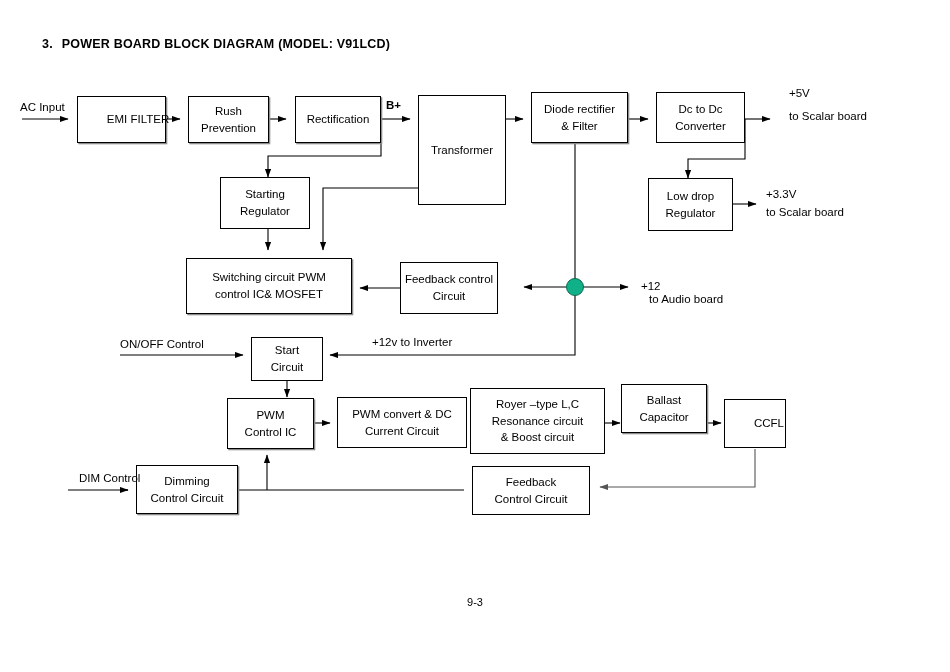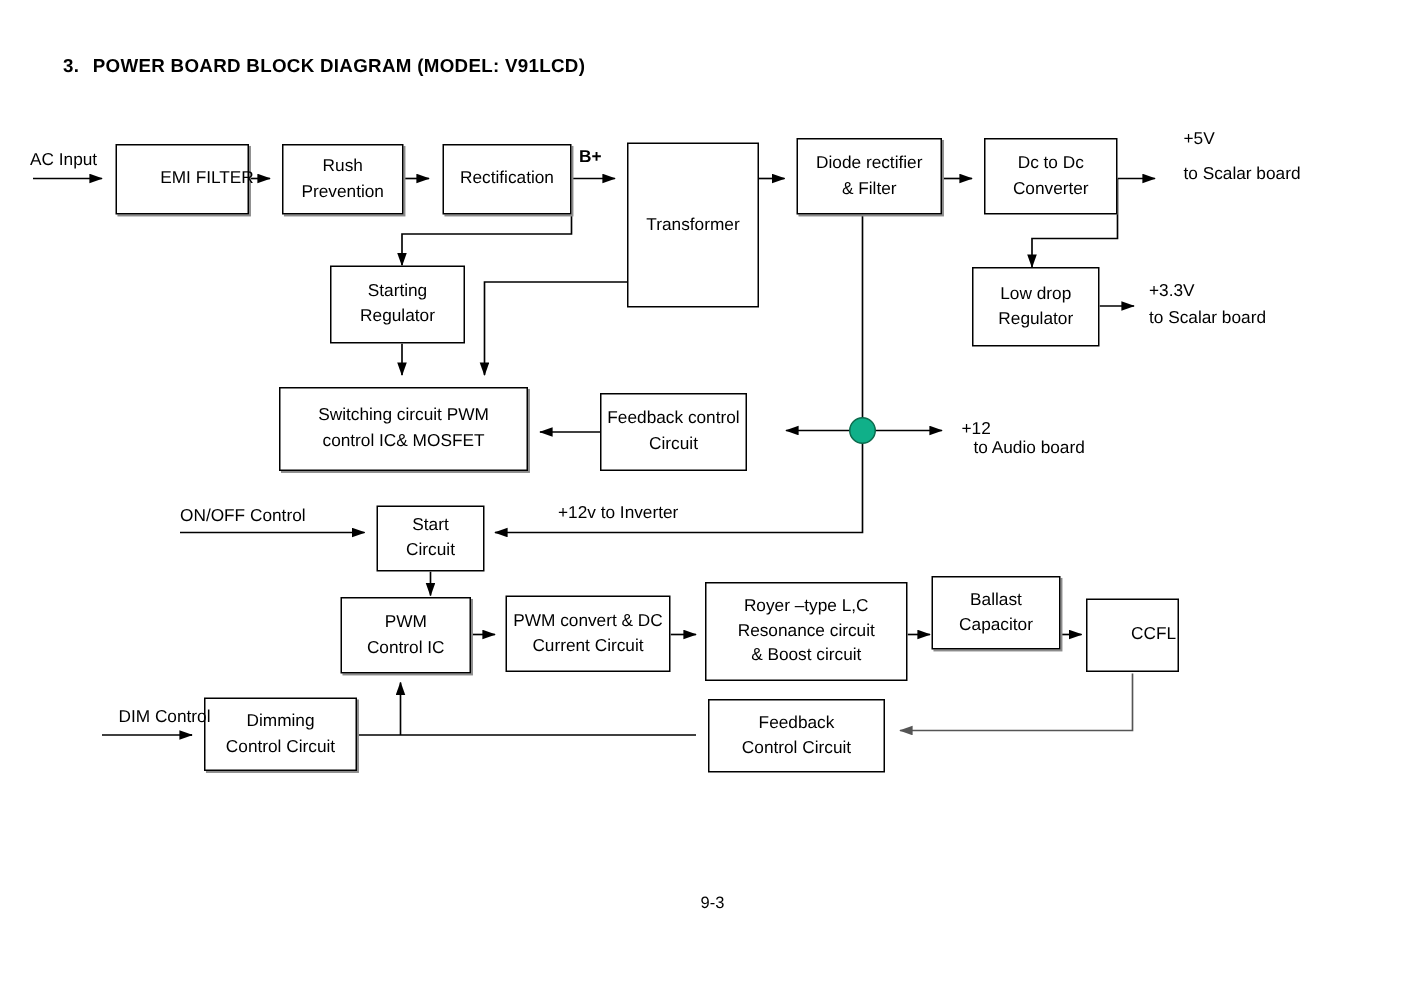--- a/index.html
+++ b/index.html
@@ -220,21 +220,21 @@
   <div class="block" style="left:251px; top:337px; width:72px; height:44px;">
     <span class="ln">Start</span>
     <span class="ln">Circuit</span>
   </div>
 
   <div class="block shadowed" style="left:227px; top:398px; width:87px; height:51px;">
     <span class="ln">PWM</span>
     <span class="ln">Control IC</span>
   </div>
 
-  <div class="block" style="left:337px; top:397px; width:110px; height:51px;justify-content:center;">
+  <div class="block" style="left:337px; top:397px; width:130px; height:51px;justify-content:center;">
     <span class="ln">PWM convert &amp; DC</span>
     <span class="ln">Current Circuit</span>
   </div>
 
   <div class="block" style="left:470px; top:388px; width:135px; height:66px;">
     <span class="ln">Royer –type L,C</span>
     <span class="ln">Resonance circuit</span>
     <span class="ln">&amp; Boost circuit</span>
   </div>
 

